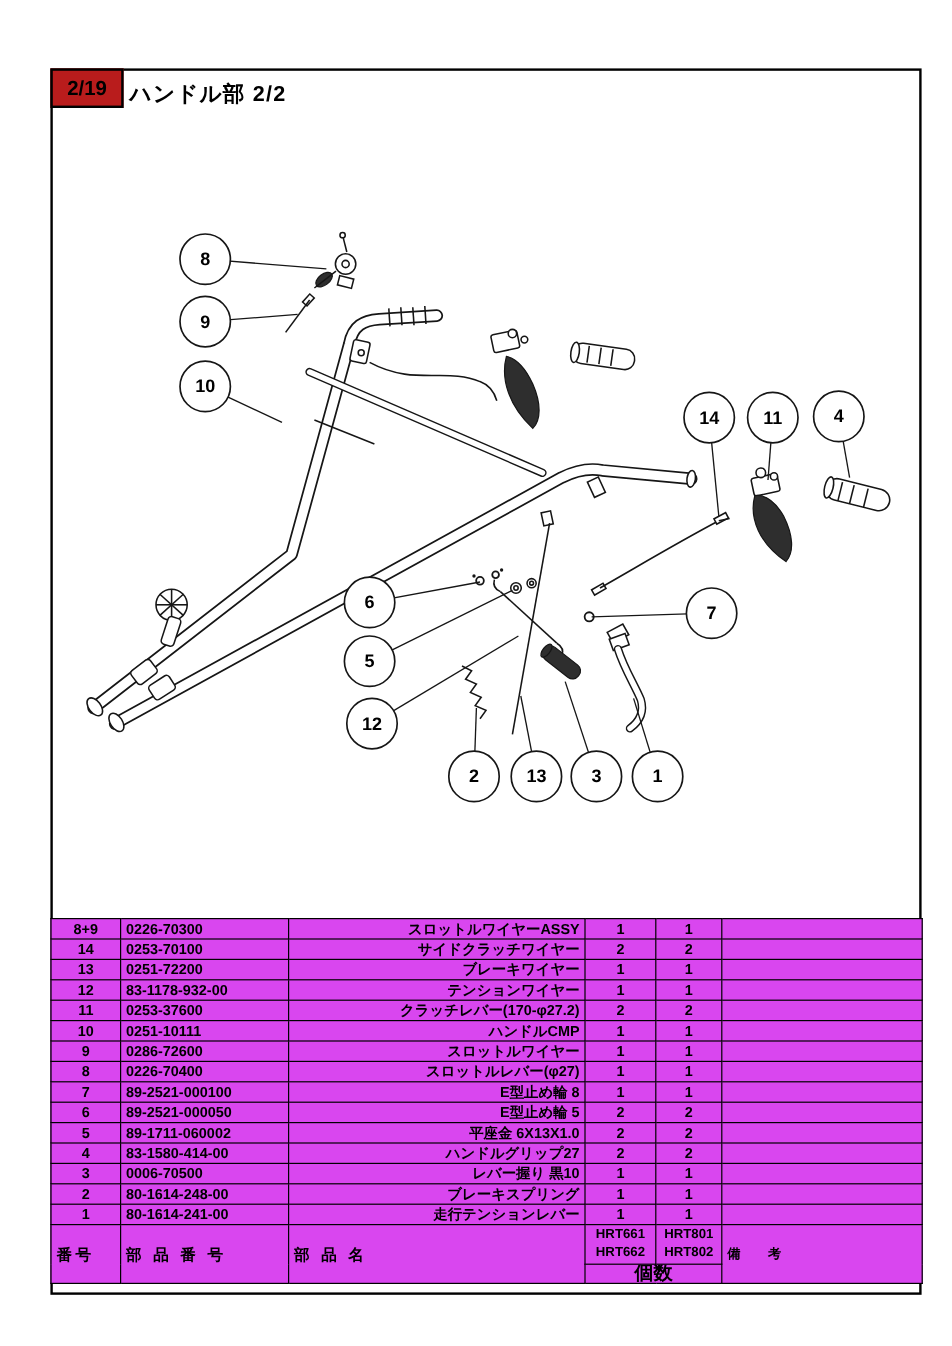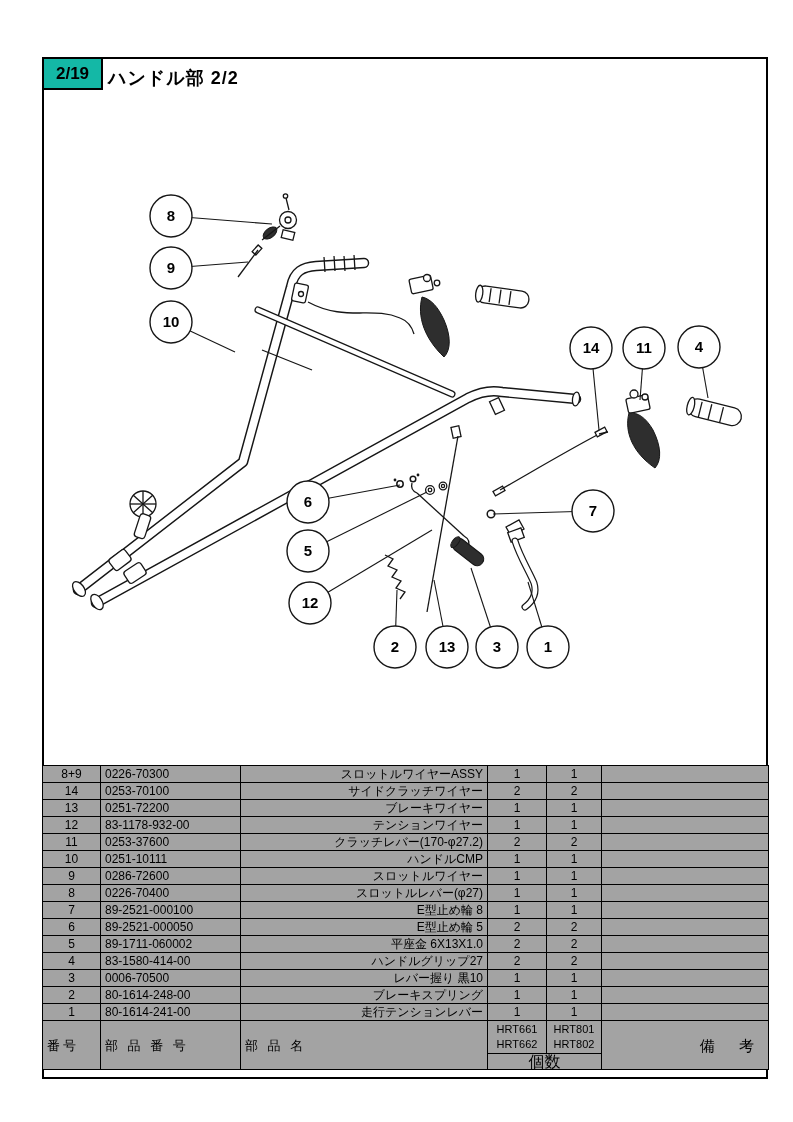--- a/index.html
+++ b/index.html
@@ -7,21 +7,21 @@
   body {
     width:793px; height:1122px;
     font-family:"Liberation Sans","DejaVu Sans",sans-serif;
     color:#000;
   }
   .page { position:relative; width:793px; height:1122px; background:#fff; overflow:hidden; }
   .frame { position:absolute; left:42px; top:57px; width:726px; height:1022px; border:2px solid #000; }
   .pageno-box {
     position:absolute; left:42px; top:57px; width:61px; height:33px;
     border:2px solid #000; display:flex; align-items:center; justify-content:center;
-    font-size:17px; font-weight:bold; background:#14b8a6; z-index:3;
+    font-size:17px; font-weight:bold; background:#b91c1c; z-index:3;
   }
   .page-title {
     position:absolute; left:108px; top:66px; font-size:18px; font-weight:bold;
     letter-spacing:1px; z-index:3;
   }
   .diagram-svg { position:absolute; left:0; top:0; width:793px; height:1122px; z-index:1; }
 
   
   .tube-o { fill:none; stroke:#161616; stroke-width:10.5; stroke-linecap:round; stroke-linejoin:round; }
   .tube-i { fill:none; stroke:#fff;    stroke-width:7.6;  stroke-linecap:round; stroke-linejoin:round; }
@@ -33,35 +33,35 @@
   .ering  { fill:none; stroke:#161616; stroke-width:1.5; }
   .dot    { fill:#161616; stroke:none; }
   .callout circle { fill:#fff; stroke:#161616; stroke-width:1.4; }
   .callout line   { stroke:#161616; stroke-width:1.1; }
   .callout text   { font-size:15px; font-weight:600; text-anchor:middle;
                     font-family:"Liberation Sans","DejaVu Sans",sans-serif; fill:#000; }
 
   
   .parts-table {
     position:absolute; left:42px; top:765px; width:726px; z-index:2;
-    border-collapse:collapse; table-layout:fixed; background:#a3a3a3;
-    font-size:12px; font-weight:normal;
+    border-collapse:collapse; table-layout:fixed; background:#d946ef;
+    font-size:12px; font-weight:bold;
   }
   .parts-table td {
     border:1px solid #000; height:17px; padding:0 4px;
     line-height:15px; white-space:nowrap; overflow:hidden;
   }
   .c-no  { text-align:center; }
   .c-pn  { text-align:left; }
   .c-name{ text-align:right; }
   .c-qty { text-align:center; }
   .f-label { text-align:left; font-size:13px; letter-spacing:3px;margin-top:36px; }
   .f-model { text-align:center; font-size:11px; padding:1px 0 !important; line-height:13px; }
   .f-qty   { text-align:center; font-size:16px; height:15px !important; line-height:13px; }
-  .f-rem   { text-align:right; font-size:15px; letter-spacing:10px; }
+  .f-rem   { text-align:left; font-size:11px; letter-spacing:10px; }
 </style>
 </head>
 <body>
 
 <div class="page">
 
   <svg class="diagram-svg" viewBox="0 0 793 1122">
 
     <g>
 

